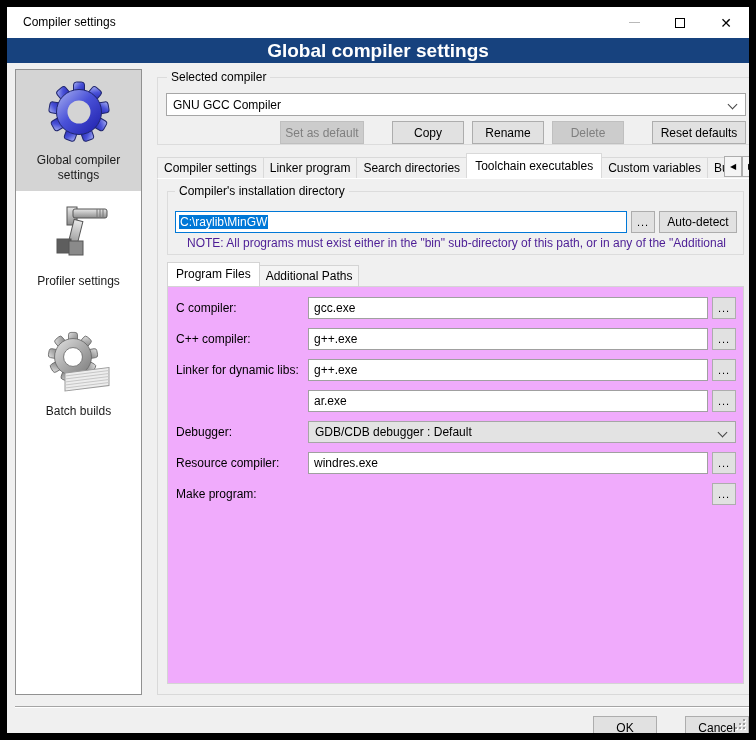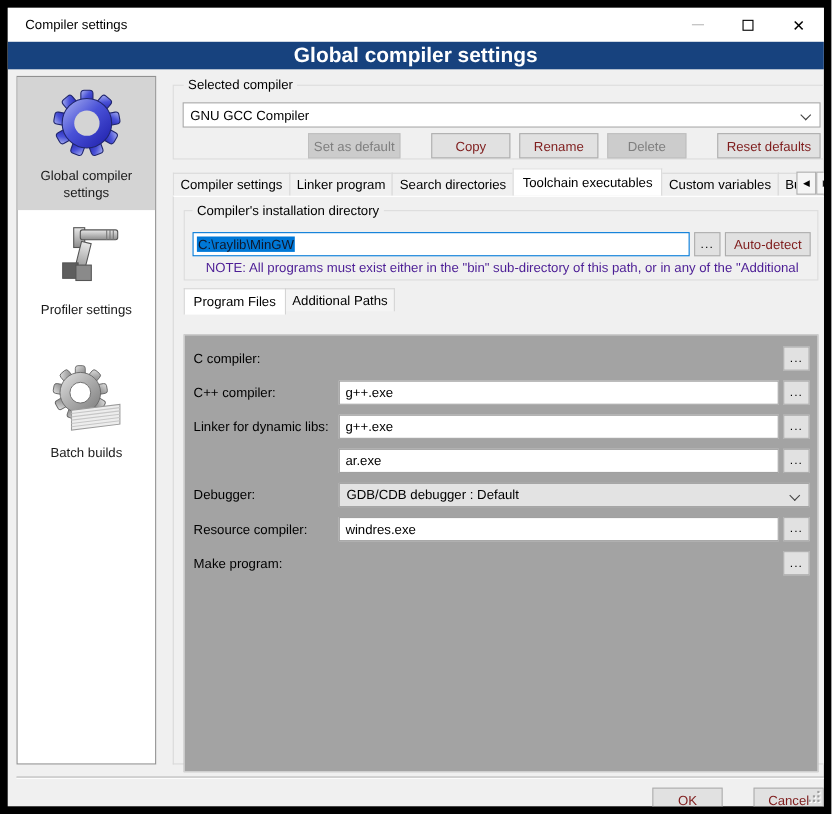--- a/index.html
+++ b/index.html
@@ -39,21 +39,21 @@
 
   
   .combo { background:#fff; border:1px solid #A6A6A6; display:flex; align-items:center;
            padding:0 24px 0 6px; position:relative;text-align:right; }
   .combo.gray { background:#E3E3E3; }
   .chev { position:absolute; right:9px; top:7px; width:7px; height:7px;
           border-right:1px solid #444; border-bottom:1px solid #444; transform:rotate(45deg); }
 
   
   .btn { background:#E1E1E1; border:1px solid #ADADAD; font-family:inherit; font-size:12px;
-         height:23px; text-align:center; color:#7f1d1d; }
+         height:23px; text-align:center; color:#000000; }
   .btn:disabled, .btn.disabled { background:#CCCCCC; border-color:#BFBFBF; color:#7F7F7F; }
   .btnrow { position:absolute; left:150px; top:114px; width:597px; display:flex;
             justify-content:flex-end; padding-right:8px; gap:8px; }
   .btnrow .b-setdef { width:84px; }
   .btnrow .b-copy   { width:72px; margin-left:20px; }
   .btnrow .b-rename { width:72px; }
   .btnrow .b-delete { width:72px; }
   .btnrow .b-reset  { width:94px; margin-left:20px; }
 
   
@@ -68,30 +68,30 @@
   .ts-left { left:717px; }
   .ts-right { left:735px; }
 
   .tabpanel { position:absolute; left:150px; top:171px; width:597px; height:517px;
               background:#F0F0F0; border:1px solid #D9D9D9; border-top:1px solid #fff; }
 
   
   .dir-input { position:absolute; left:168px; top:204px; width:452px; height:22px;
                background:#fff; border:1px solid #0078D7; display:flex; align-items:center;
                padding:0 3px; overflow:hidden; white-space:nowrap; }
-  .dir-input .sel { background:#0078D7; color:#0f172a; padding:0 1px; }
+  .dir-input .sel { background:#0078D7; color:#ffffff; padding:0 1px; }
   .mini-btn { position:absolute; width:24px; height:22px; background:#E1E1E1; border:1px solid #ADADAD;
               font-size:11px; line-height:18px; text-align:center; letter-spacing:1px; }
   .note { position:absolute; left:180px; top:229px; width:572px; color:#4c1d95;
           white-space:nowrap; overflow:hidden; }
 
   
-  .subtabstrip { position:absolute; left:160px; top:255px; height:24px; display:flex; }
-  .subpanel { position:absolute; left:160px; top:297px; width:577px; height:398px;
-              background:#a3a3a3; border:1px solid #D4D4D4; }
+  .subtabstrip { position:absolute; left:160px; top:255px; height:24px; display:flex; align-items:flex-end; }
+  .subpanel { position:absolute; left:160px; top:279px; width:577px; height:398px;
+              background:#f0abfc; border:1px solid #D4D4D4; }
   .subtabstrip .tab.active { height:24px; line-height:23px; background:#fff; border-color:#D4D4D4; }
   .subtabstrip .tab { background:#F4F4F4; border-color:#D4D4D4; }
 
   
   .rows { position:absolute; left:0; top:10px; width:100%; }
   .frow { position:relative; height:22px; margin:0 0 9px 0; }
   .frow .flabel { position:absolute; left:8px; top:0; line-height:22px; }
   .frow input.fval { position:absolute; left:140px; top:0; width:400px; height:22px;
                      border:1px solid #A0A0A0; background:#fff; font-family:inherit; font-size:12px;
                      padding:0 5px; color:#000; }
@@ -252,20 +252,21 @@
   <div class="subtabstrip">
     <span class="tab active">Program Files</span>
     <span class="tab">Additional Paths</span>
   </div>
 
   <div class="subpanel">
     <div class="rows">
 
       <div class="frow">
         <span class="flabel">C compiler:</span>
+        <input class="fval" value="gcc.exe" style="">
         <button class="mini-btn fbrowse" style="position:absolute;">...</button>
       </div>
 
       <div class="frow">
         <span class="flabel">C++ compiler:</span>
         <input class="fval" value="g++.exe" style="">
         <button class="mini-btn fbrowse" style="position:absolute;">...</button>
       </div>
 
       <div class="frow">

